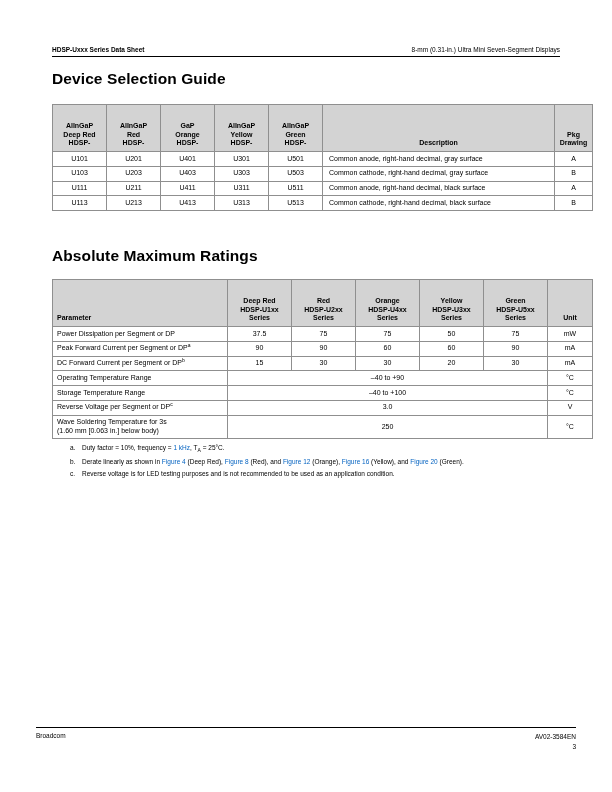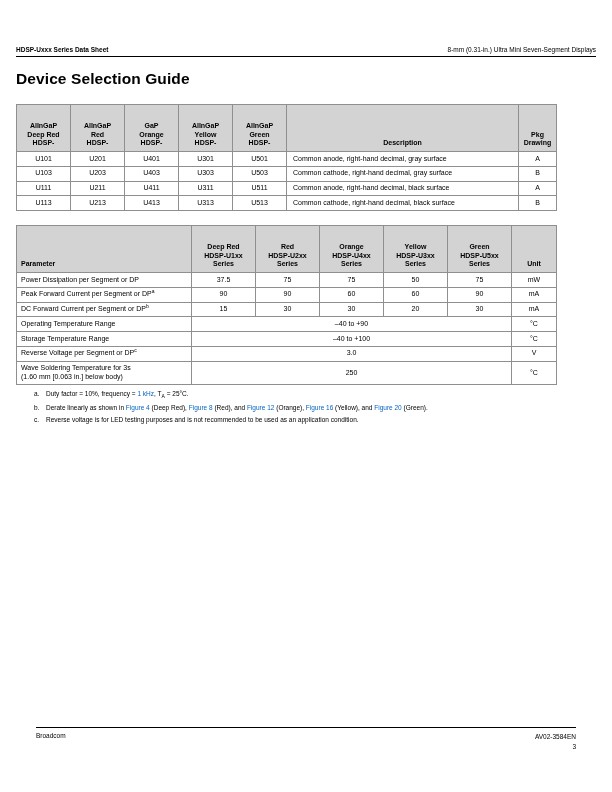--- a/index.html
+++ b/index.html
@@ -1,19 +1,19 @@
 <!DOCTYPE html>
 <html><head>
 <meta charset="utf-8">
 <style>
   html,body{margin:0;padding:0;}
   body{width:612px;height:792px;background:#ffffff;color:#000;
        font-family:"Liberation Sans",sans-serif;}
   .page{position:relative;width:612px;height:792px;overflow:hidden;background:#fff;}
-  .content{padding:0 16px;}
+  .content{padding:0 52px;}
 
   
   .topbar{display:flex;justify-content:space-between;align-items:flex-end;
           padding-top:46px;font-size:6.5px;line-height:1.1;}
   .topbar .left{font-weight:bold;}
   .rule{border:none;border-top:1px solid #000;margin:3px 0 0 0;}
 
   h1{font-size:15.5px;font-weight:bold;margin:0;letter-spacing:.1px;}
   .h1-a{margin-top:13px;}
   .h1-b{margin-top:36px;}
@@ -131,20 +131,21 @@
           <td>U213</td>
           <td>U413</td>
           <td>U313</td>
           <td>U513</td>
           <td class="desc">Common cathode, right-hand decimal, black surface</td>
           <td>B</td>
         </tr>
       </tbody>
     </table>
 
+    <h1 class="h1-b">Absolute Maximum Ratings</h1>
 
     <table class="tbl-amr">
       <colgroup>
         <col class="c-param">
         <col class="c-val">
           <col class="c-val">
           <col class="c-val">
           <col class="c-val">
           <col class="c-val">
         <col class="c-unit">

